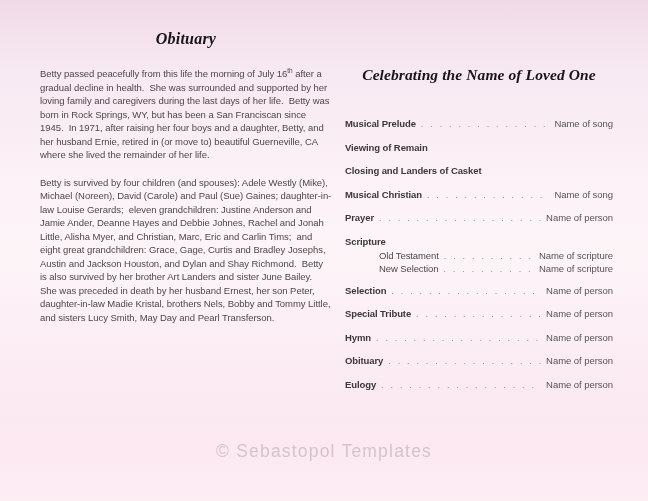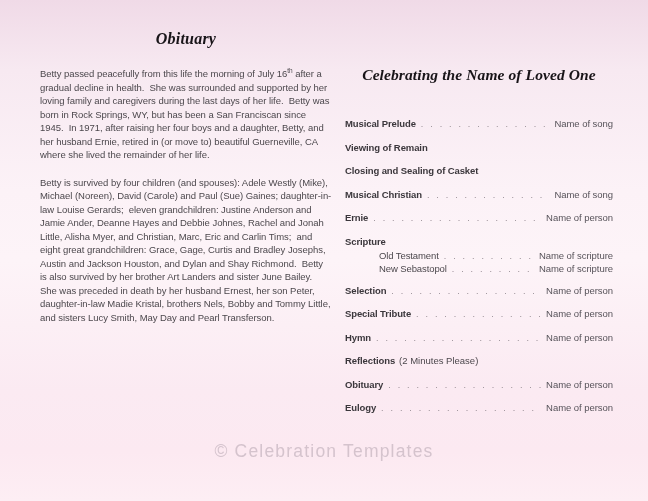--- a/index.html
+++ b/index.html
@@ -136,46 +136,46 @@
     <span class="leader"></span>
     <span class="pvalue">Name of song</span>
   </div>
 
 
   <div class="prow">
     <span class="plabel">Viewing of Remain</span>
   </div>
 
   <div class="prow">
-    <span class="plabel">Closing and Sealing of Casket</span>
+    <span class="plabel">Closing and Landers of Casket</span>
   </div>
 
   <div class="prow">
     <span class="plabel">Musical Christian</span>
     <span class="leader"></span>
     <span class="pvalue">Name of song</span>
   </div>
 
   <div class="prow">
-    <span class="plabel">Ernie</span>
+    <span class="plabel">Prayer</span>
     <span class="leader"></span>
     <span class="pvalue">Name of person</span>
   </div>
 
   <div class="scripture-group">
     <div class="prow head">
       <span class="plabel">Scripture</span>
     </div>
     <div class="prow sub">
       <span class="plabel">Old Testament</span>
       <span class="leader"></span>
       <span class="pvalue">Name of scripture</span>
     </div>
     <div class="prow sub">
-      <span class="plabel">New Sebastopol</span>
+      <span class="plabel">New Selection</span>
       <span class="leader"></span>
       <span class="pvalue">Name of scripture</span>
     </div>
   </div>
 
   <div class="prow">
     <span class="plabel">Selection</span>
     <span class="leader"></span>
     <span class="pvalue">Name of person</span>
   </div>
@@ -185,31 +185,27 @@
     <span class="leader"></span>
     <span class="pvalue">Name of person</span>
   </div>
 
   <div class="prow">
     <span class="plabel">Hymn</span>
     <span class="leader"></span>
     <span class="pvalue">Name of person</span>
   </div>
 
-  <div class="prow">
-    <span class="plabel">Reflections</span>
-    <span class="pnote">(2 Minutes Please)</span>
-  </div>
 
   <div class="prow">
     <span class="plabel">Obituary</span>
     <span class="leader"></span>
     <span class="pvalue">Name of person</span>
   </div>
 
   <div class="prow">
     <span class="plabel">Eulogy</span>
     <span class="leader"></span>
     <span class="pvalue">Name of person</span>
   </div>
 </section>
 
-<div class="watermark">© Celebration Templates</div>
+<div class="watermark">© Sebastopol Templates</div>
 
 </body></html>

